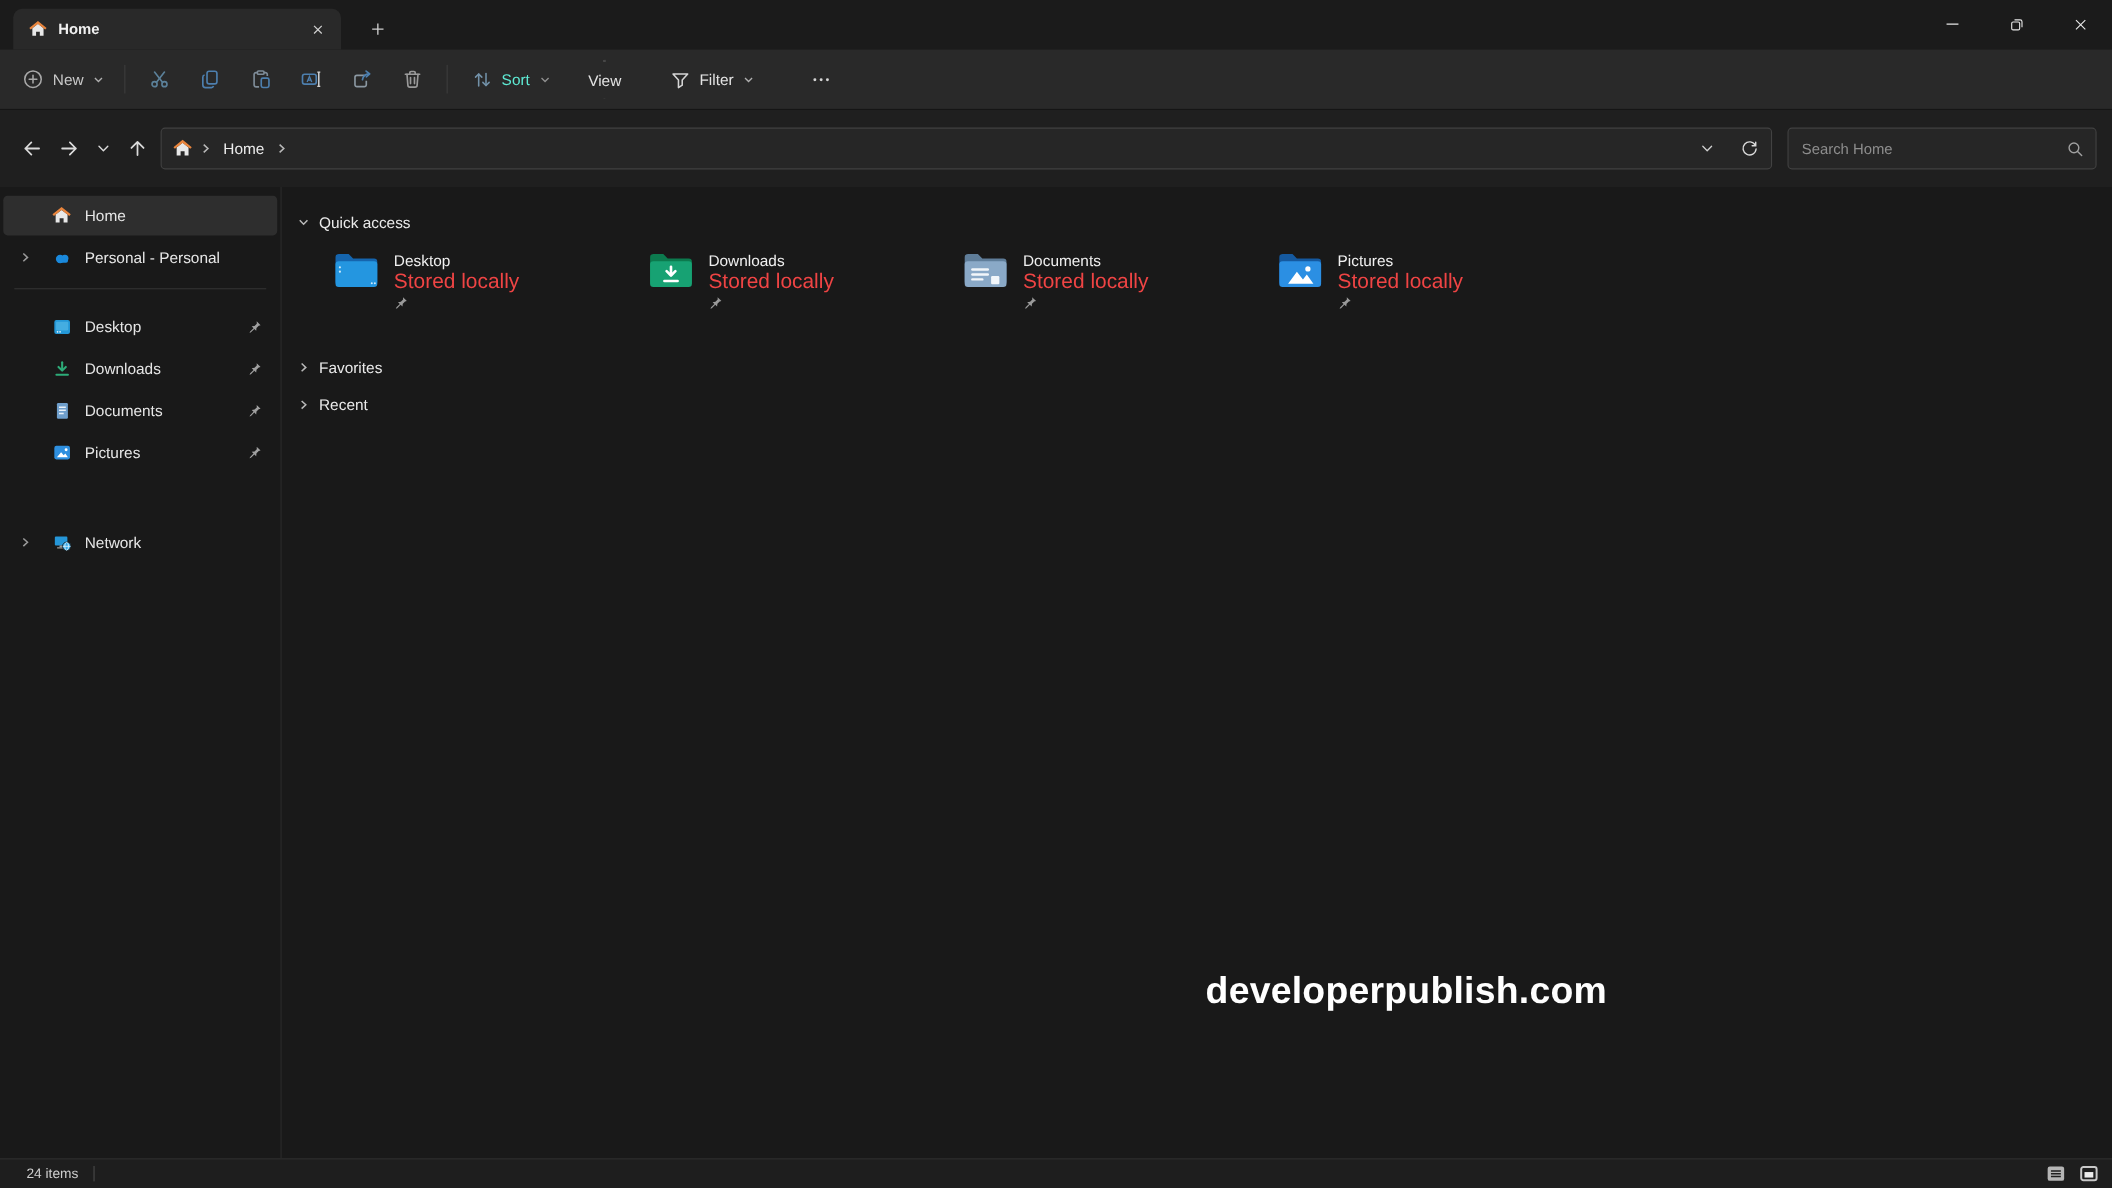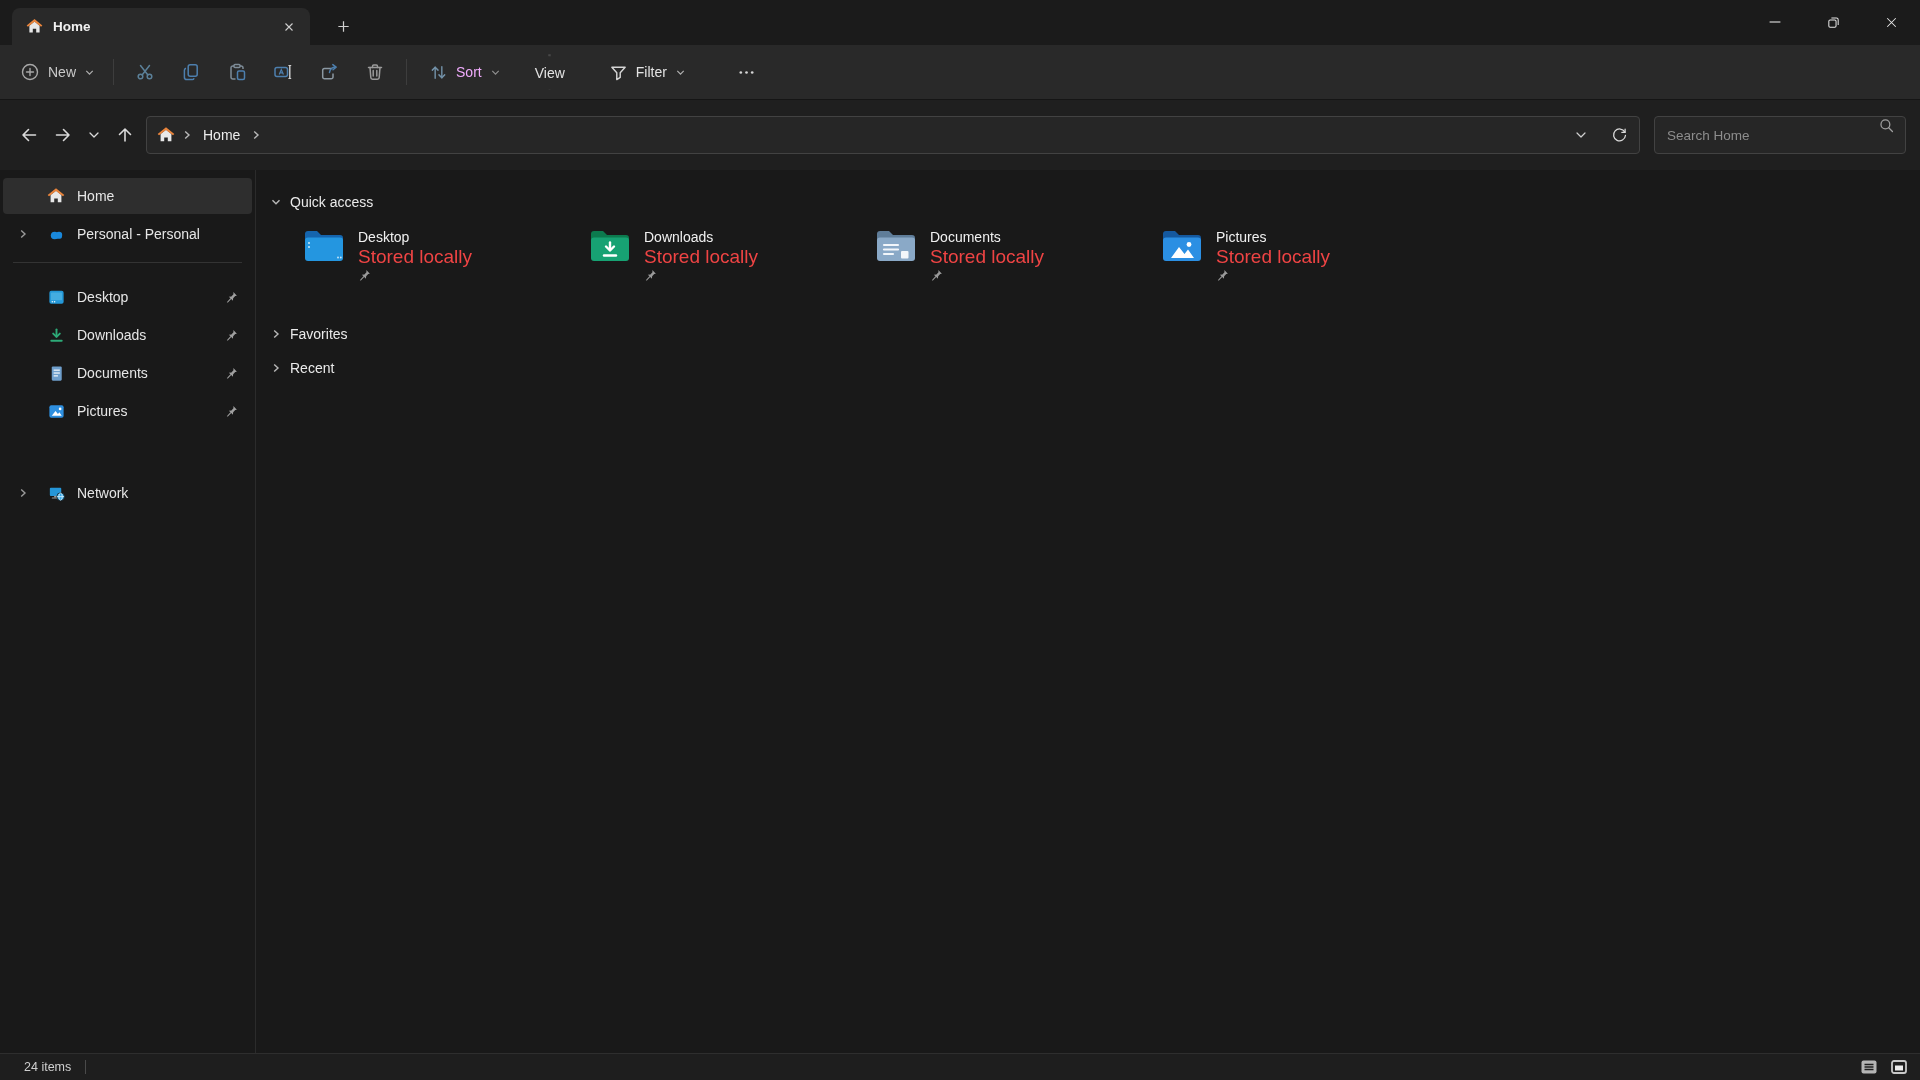--- a/index.html
+++ b/index.html
@@ -31,42 +31,42 @@
   .toolbar {
     height:55px; background:#292929; display:flex; align-items:center;
     padding:0 10px; border-bottom:1px solid #151515;
   }
   .tb-btn {
     height:36px; border-radius:4px; display:flex; align-items:center;
     gap:8px; padding:0 10px; font-size:14px; color:#e3e3e3;
   }
   .tb-icon-btn { width:46px; height:36px; border-radius:4px; display:flex; align-items:center; justify-content:center; }
   .tb-divider { width:1px; height:26px; background:#3d3d3d; margin:0 8px; }
-  .tb-label-dim { color:#f0abfc; }
+  .tb-label-dim { color:#5eead4; }
   .tb-label { color:#e3e3e3; }
   .new-label { color:#c9c9c9; }
 
   
   .addressrow {
     height:70px; background:#1f1f1f; display:flex; align-items:center;
     padding:0 14px 0 12px;
   }
   .nav-btn { width:34px; height:34px; border-radius:4px; display:flex; align-items:center; justify-content:center; }
   .nav-btn.narrow { width:28px; }
   .address-box {
     flex:1; height:38px; margin-left:4px; background:#262626;
     border:1px solid #424242; border-radius:4px; display:flex; align-items:center;
     padding:0 4px 0 10px; gap:6px;
   }
   .crumb-label { font-size:14px; color:#ececec; padding:0 4px; }
   .address-spacer { flex:1; }
   .addr-mini-btn { width:32px; height:30px; display:flex; align-items:center; justify-content:center; border-radius:4px; }
   .search-box {
-    width:252px; height:38px; margin-left:14px; background:#262626;
-    border:1px solid #424242; border-radius:4px; display:flex; 
+    width:281px; height:38px; margin-left:14px; background:#262626;
+    border:1px solid #424242; border-radius:4px; display:flex; align-items:center;
     padding:0 10px 0 12px;
   }
   .search-box input {
     flex:1; background:transparent; border:none; outline:none;
     font-family:inherit; font-size:13.5px; color:#e3e3e3; min-width:0;
   }
   .search-box input::placeholder { color:#8d8d8d; }
 
   
   .body { position:absolute; top:170px; left:0; right:0; bottom:27px; display:flex; }
@@ -564,20 +564,21 @@
       <span>Favorites</span>
     </div>
 
     <div class="section-header rec-header">
       <svg viewBox="0 0 12 12" width="12" height="12" fill="none" stroke="#b8b8b8" stroke-width="1.4">
           <path d="M4.2 2.5 L8 6 L4.2 9.5"></path>
         </svg>
       <span>Recent</span>
     </div>
 
+    <div class="watermark">developerpublish.com</div>
   </div>
 </div>
 
 <div class="statusbar">
   <span>24 items</span>
   <span class="status-divider"></span>
   <span class="status-views">
     <span class="status-view-btn">
       <svg viewBox="0 0 20 20" width="20" height="20">
         <rect x="2.5" y="3.5" width="15" height="13" rx="2" fill="#b5b5b5"></rect>

